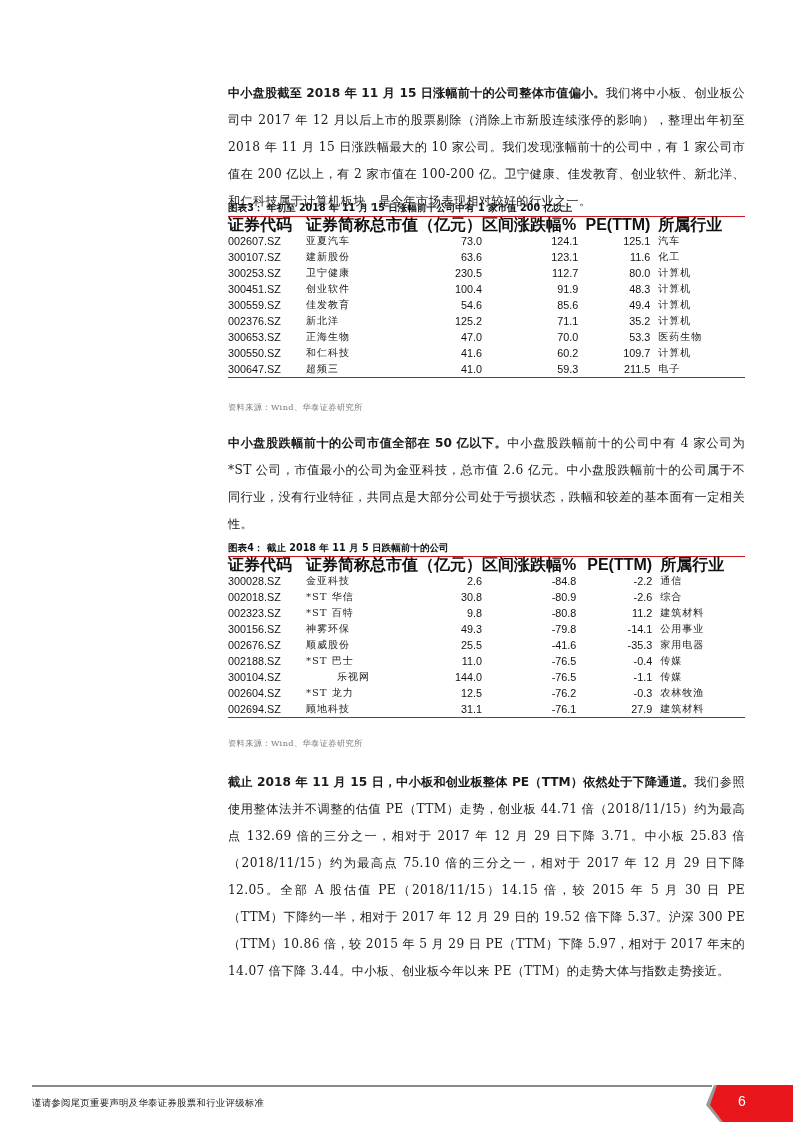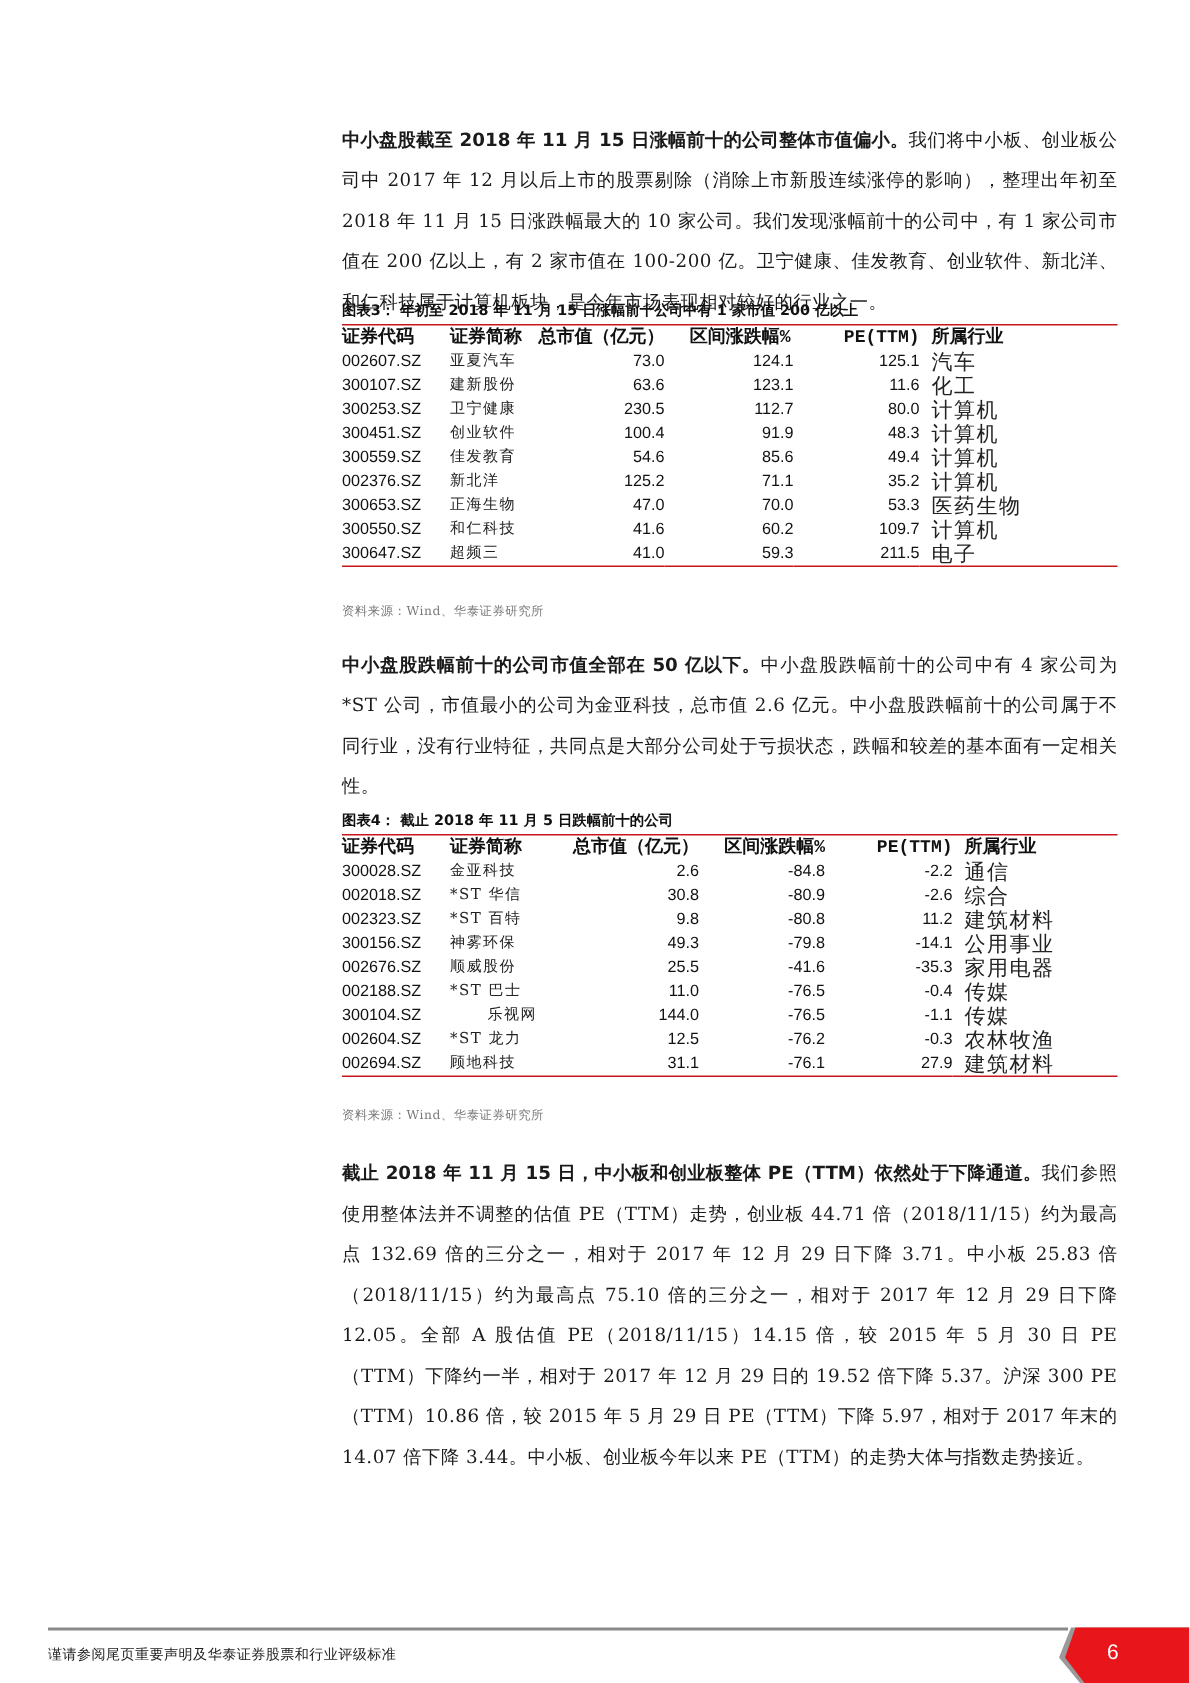--- a/index.html
+++ b/index.html
@@ -20,25 +20,25 @@
     font-size:9.6px; line-height:13px; color:#111;
     border-bottom:1.4px solid #c8161d; padding-bottom:2px;
   }
   table.dt {
     position:absolute; left:228px; width:517px; border-collapse:collapse;
     font-family:"Liberation Sans", sans-serif; font-size:10.8px; color:#111;
     border-bottom:1.4px solid #c8161d;
   }
   table.dt th, table.dt td { padding:0; height:16px; line-height:16px; white-space:nowrap; }
   table.dt th {
-    font-family:Liberation Mono, monospace; font-weight:bold; font-size:12px; text-align:left;
+    font-family:Liberation Sans, sans-serif; font-weight:bold; font-size:16px; text-align:left;
   }
   table.dt th.r, table.dt td.r { text-align:right; }
   table.dt td.cn { font-family:"DejaVu Serif", serif; font-size:10px; letter-spacing:1px; color:#222; }
-  table.dt td.ind { padding-left:8px; font-family:Liberation Sans, sans-serif; font-size:14px; letter-spacing:1px; color:#222;margin-left:36px; }
+  table.dt td.ind { padding-left:8px; font-family:Liberation Serif, serif; font-size:10px; letter-spacing:1px; color:#222;margin-left:36px; }
   table.dt th.ind { padding-left:8px; }
 
   .source {
     position:absolute; left:228px; font-family:"DejaVu Serif", serif;
     font-size:8.2px; color:#7a7a7a; letter-spacing:0.4px;
   }
   .footer-line {
     position:absolute; left:32px; top:1085px; width:680px; height:1.5px; background:#8a8a8a;
   }
   .footer-text {

